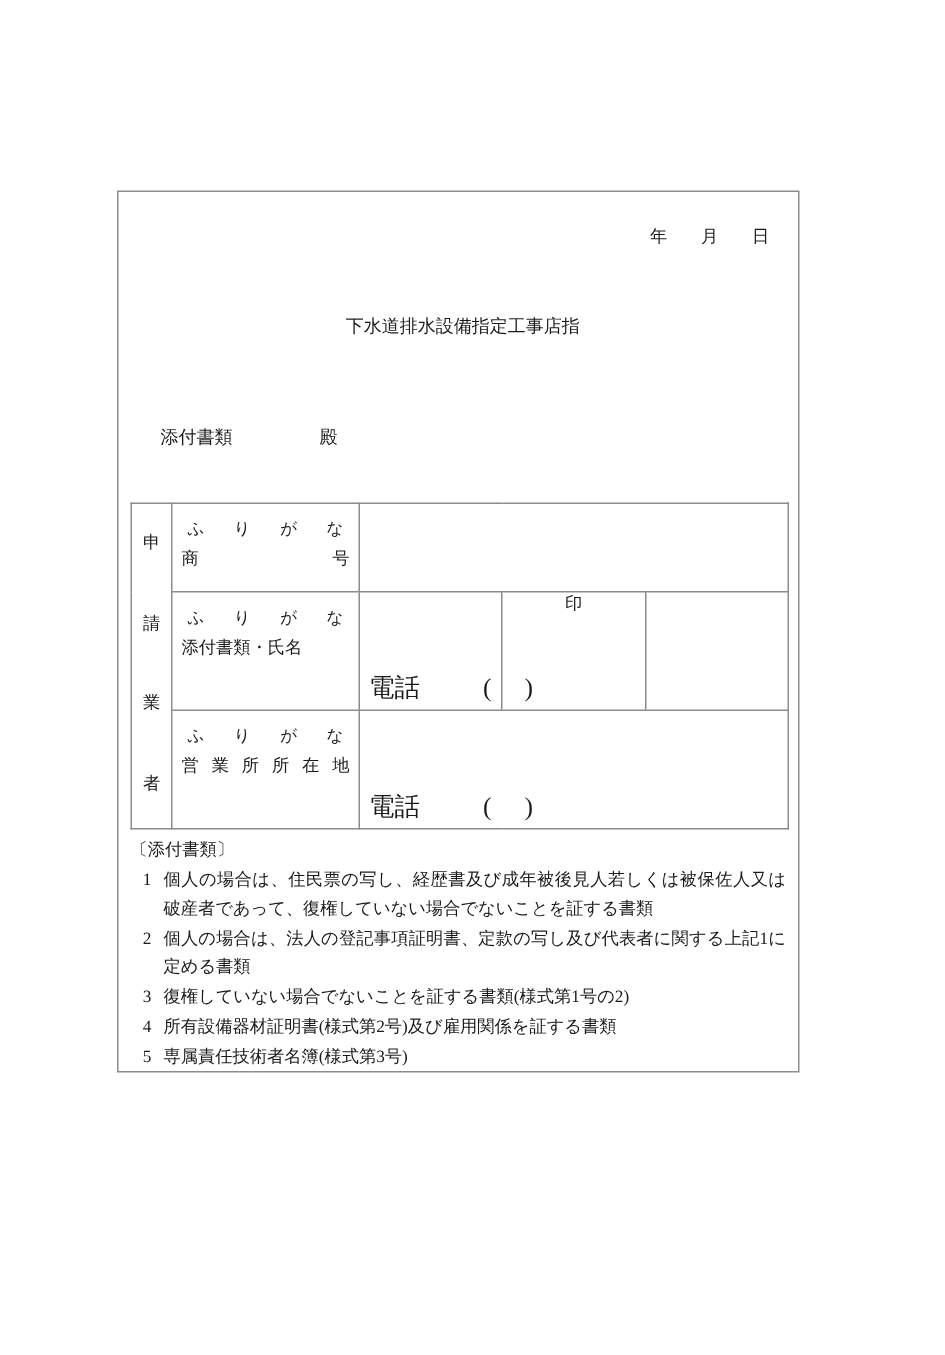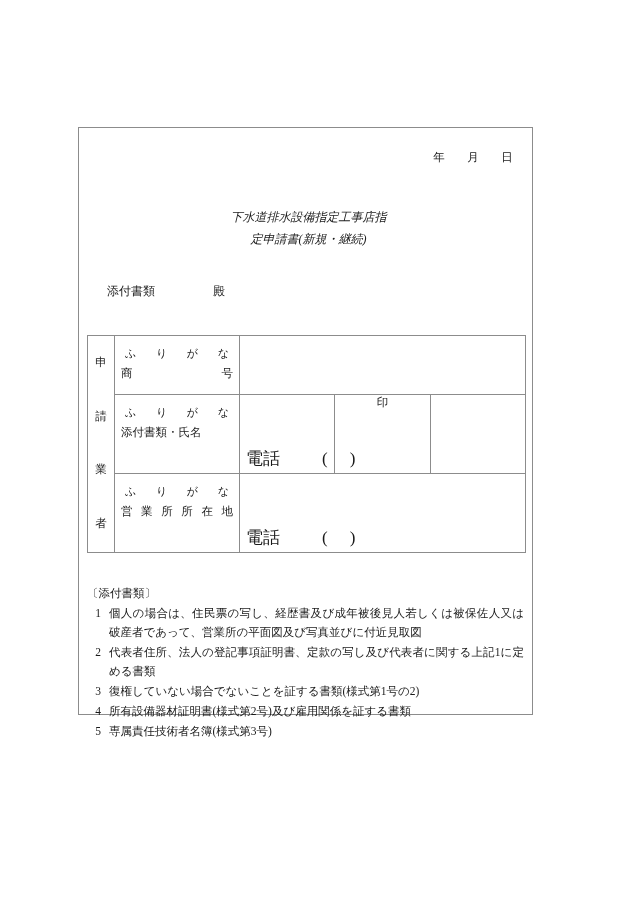--- a/index.html
+++ b/index.html
@@ -56,21 +56,20 @@
 
   
   .doc-title {
     position: absolute;
     left: 0;
     right: 0;
     top: 78px;
     text-align: center;
     font-size: 12px;
     line-height: 22px;
-    font-style: italic;
   }
   .doc-title .tline { display: block; padding-left: 6px; }
 
   
   .addressee {
     position: absolute;
     left: 28px;
     top: 155px;
     font-size: 12px;
     white-space: nowrap;
@@ -148,21 +147,21 @@
     text-align: center;
     vertical-align: middle;
     font-size: 11.5px;
   }
   .seal-blank { width: 26px; }
 
   
   .attach {
     position: absolute;
     left: 8px;
-    top: 456px;
+    top: 430px;
     right: 8px;
     font-size: 11.5px;
   }
   .attach-head {
     line-height: 19px;
     margin-bottom: 1px;
   }
   .attach-list { }
   .attach-item {
     display: flex;
@@ -185,21 +184,20 @@
 
 
   <div class="frame">
 
     <div class="date-line">
       <span class="d-unit">年</span><span class="d-unit">月</span><span class="d-unit">日</span>
     </div>
 
     <div class="doc-title">
       <span class="tline">下水道排水設備指定工事店指</span>
-      <span class="tline">定申請書(新規・継続)</span>
     </div>
 
     <div class="addressee">
       <span>添付書類</span><span class="hon">殿</span>
     </div>
 
     <table class="app-table">
       <tbody>
           <tr>
         <td class="spine" rowspan="3">
@@ -268,25 +266,25 @@
         </td>
       </tr>
     </tbody>
       </table>
 
     <div class="attach">
       <div class="attach-head">〔添付書類〕</div>
       <div class="attach-list">
         <div class="attach-item">
           <span class="attach-num">1</span>
-          <span class="attach-text">個人の場合は、住民票の写し、経歴書及び成年被後見人若しくは被保佐人又は破産者であって、営業所の平面図及び写真並びに付近見取図</span>
+          <span class="attach-text">個人の場合は、住民票の写し、経歴書及び成年被後見人若しくは被保佐人又は破産者であって、復権していない場合でないことを証する書類</span>
         </div>
         <div class="attach-item">
           <span class="attach-num">2</span>
-          <span class="attach-text">代表者住所、法人の登記事項証明書、定款の写し及び代表者に関する上記1に定める書類</span>
+          <span class="attach-text">個人の場合は、法人の登記事項証明書、定款の写し及び代表者に関する上記1に定める書類</span>
         </div>
         <div class="attach-item">
           <span class="attach-num">3</span>
           <span class="attach-text">復権していない場合でないことを証する書類(様式第1号の2)</span>
         </div>
         <div class="attach-item">
           <span class="attach-num">4</span>
           <span class="attach-text">所有設備器材証明書(様式第2号)及び雇用関係を証する書類</span>
         </div>
         <div class="attach-item">

